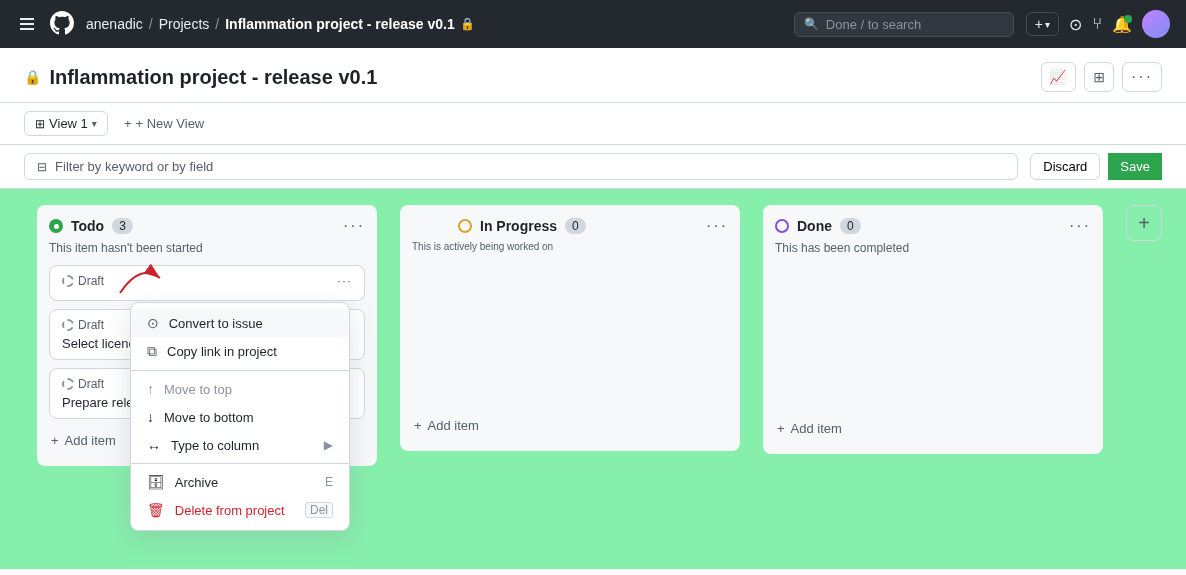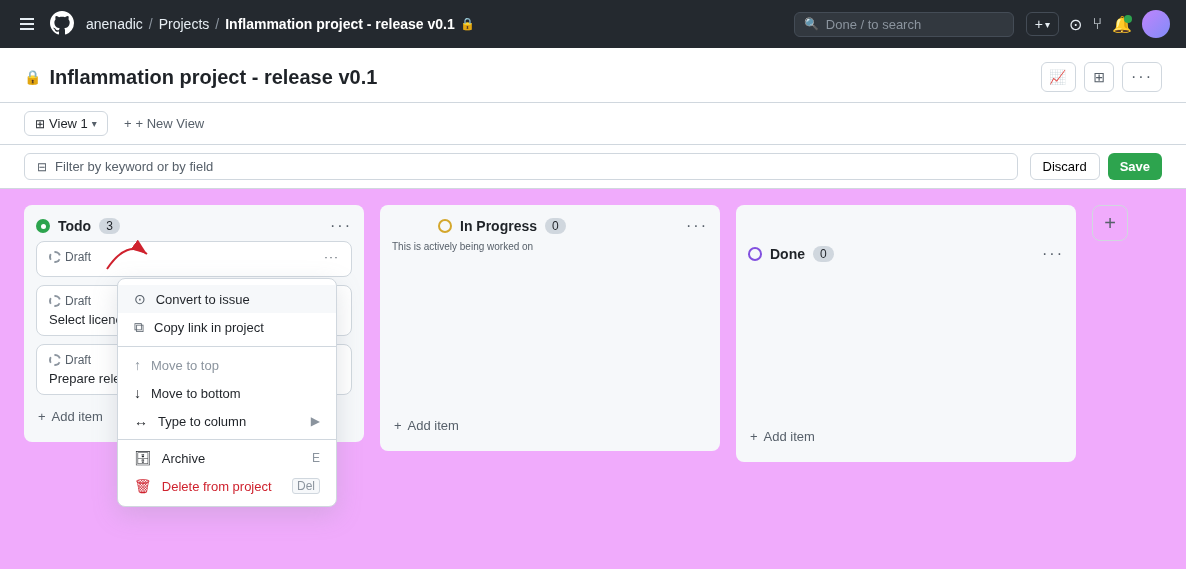--- a/index.html
+++ b/index.html
@@ -70,37 +70,38 @@
   </button>
 </div>
 
 <div style="display:flex;align-items:center;justify-content:space-between;padding:8px 24px;border-bottom:1px solid #d0d7de;">
   <div style="display:flex;align-items:center;gap:8px;flex:1;border:1px solid #d0d7de;border-radius:6px;padding:5px 12px;color:#57606a;font-size:13px;cursor:text;">
     <span style="font-size:12px;">⊟</span>
     <span>Filter by keyword or by field</span>
   </div>
   <div style="display:flex;gap:8px;margin-left:12px;">
     <button style="border:1px solid #d0d7de;border-radius:6px;padding:5px 12px;background:#fff;cursor:pointer;font-size:13px;">Discard</button>
-    <button style="border:none;border-radius:6px;padding:5px 12px;background:#2da44e;color:#fff;cursor:pointer;font-size:13px;font-weight:700;">Save</button>
-  </div>
-</div>
-
-<div style="display:flex;gap:0;padding:16px 24px;background:#f0abfc;overflow-x:auto;min-height:380px;align-items:flex-start;">
+    <button style="border:none;border-radius:0;padding:5px 12px;background:#2da44e;color:#fff;cursor:pointer;font-size:13px;font-weight:400;">Save</button>
+  </div>
+</div>
+
+<div style="display:flex;gap:7px;padding:16px 24px;background:#86efac;overflow-x:auto;min-height:380px;align-items:flex-start;justify-content:flex-end;">
 
   <div style="background:#f6f8fa;border-radius:8px;padding:12px;width:340px;min-width:340px;margin-right:16px;position:relative;">
     <div style="display:flex;align-items:center;justify-content:space-between;margin-bottom:6px;">
       <div style="display:flex;align-items:center;gap:8px;">
         <div style="width:14px;height:14px;border-radius:50%;background:#2da44e;border:2px solid #2da44e;display:flex;align-items:center;justify-content:center;">
           <span style="width:5px;height:5px;background:#fff;border-radius:50%;display:block;"></span>
         </div>
         <span style="font-weight:600;font-size:14px;">Todo</span>
         <span style="background:#d0d7de;border-radius:20px;padding:1px 7px;font-size:12px;">3</span>
       </div>
       <button style="background:none;border:none;cursor:pointer;color:#57606a;font-size:16px;letter-spacing:2px;">···</button>
     </div>
+    <div style="font-size:12px;color:#57606a;margin-bottom:10px;">This item hasn't been started</div>
 
     <div style="background:#fff;border:1px solid #d0d7de;border-radius:8px;padding:8px 12px;margin-bottom:8px;position:relative;">
       <div style="display:flex;align-items:center;justify-content:space-between;margin-bottom:4px;">
         <div style="display:flex;align-items:center;gap:4px;font-size:12px;color:#57606a;">
           <div style="width:12px;height:12px;border-radius:50%;border:2px dashed #8b949e;"></div>
           <span>Draft</span>
         </div>
         <button style="background:none;border:none;cursor:pointer;color:#57606a;font-size:12px;letter-spacing:1px;">···</button>
       </div>
 
@@ -194,28 +195,29 @@
       <button style="background:none;border:none;cursor:pointer;color:#57606a;font-size:16px;letter-spacing:2px;">···</button>
     </div>
     <div style="font-size:10px;color:#57606a;margin-bottom:10px;">This is actively being worked on</div>
     <button style="display:flex;align-items:center;gap:6px;background:none;border:none;cursor:pointer;color:#57606a;font-size:13px;padding:6px 2px;width:100%;margin-top:160px;">
       <span>+</span>
       <span>Add item</span>
     </button>
   </div>
 
   <div style="background:#f6f8fa;border-radius:8px;padding:12px;width:340px;min-width:340px;margin-right:16px;">
-    <div style="display:flex;align-items:center;justify-content:space-between;margin-bottom:6px;margin-top:28px;">
+    <div style="display:flex;align-items:center;justify-content:space-between;margin-bottom:6px;">
       <div style="display:flex;align-items:center;gap:8px;">
         <div style="width:14px;height:14px;border-radius:50%;border:2px solid #8250df;background:transparent;"></div>
         <span style="font-weight:600;font-size:14px;">Done</span>
         <span style="background:#d0d7de;border-radius:20px;padding:1px 7px;font-size:12px;">0</span>
       </div>
       <button style="background:none;border:none;cursor:pointer;color:#57606a;font-size:16px;letter-spacing:2px;">···</button>
     </div>
+    <div style="font-size:12px;color:#57606a;margin-bottom:10px;">This has been completed</div>
     <button style="display:flex;align-items:center;gap:6px;background:none;border:none;cursor:pointer;color:#57606a;font-size:13px;padding:6px 2px;width:100%;margin-top:160px;">
       <span>+</span>
       <span>Add item</span>
     </button>
   </div>
 
   <button style="background:none;border:1px solid #d0d7de;border-radius:8px;width:36px;height:36px;display:flex;align-items:center;justify-content:center;cursor:pointer;color:#57606a;font-size:20px;align-self:flex-start;flex-shrink:0;">
     <span>+</span>
   </button>
 

